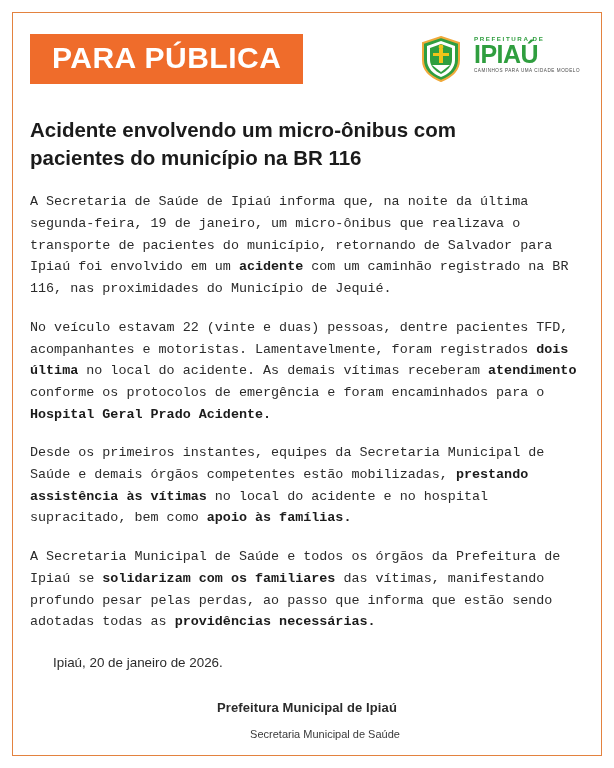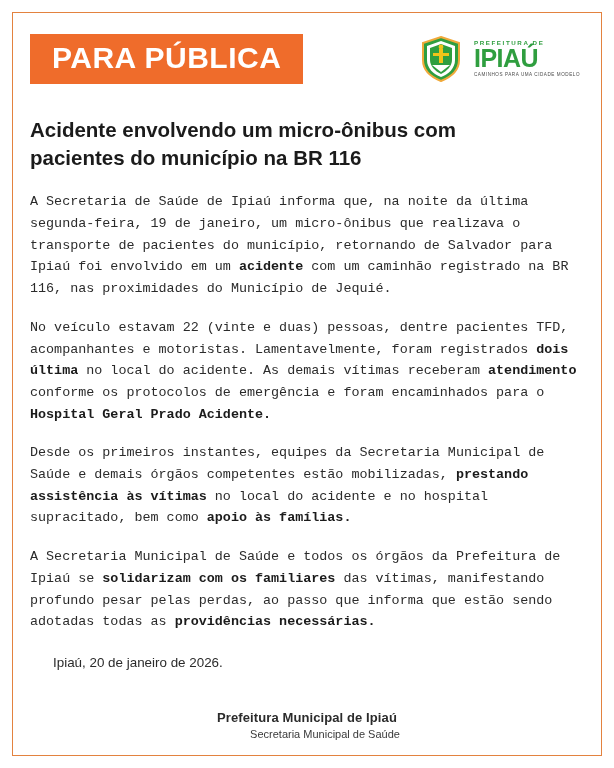--- a/index.html
+++ b/index.html
@@ -49,21 +49,21 @@
     color: #ffffff;
     font-size: 30px;
     font-weight: bold;
     letter-spacing: 0.5px;
     padding: 8px 22px 10px 22px;
     line-height: 1.05;
     display: inline-block;
   }
   .logo-wrap {
     display: flex;
-    align-items: center;
+    align-items: flex-start;
     gap: 12px;
     padding-right: 4px;
   }
   .crest {
     width: 42px;
     height: 46px;
     position: relative;
   }
   .logo-text {
     display: flex;
@@ -134,21 +134,21 @@
   }
   .footer-title {
     font-size: 13px;
     font-weight: bold;
     color: #2b2b2b;
     letter-spacing: 0.1px;
   }
   .footer-sub {
     font-size: 11px;
     color: #3a3a3a;
-    margin-top: 3px;
+    margin-top: 13px;
     padding-left: 36px;
   }
 </style>
 </head>
 <body>
 
 <div class="page">
   <div class="border-frame"></div>
 
   <div class="inner">

